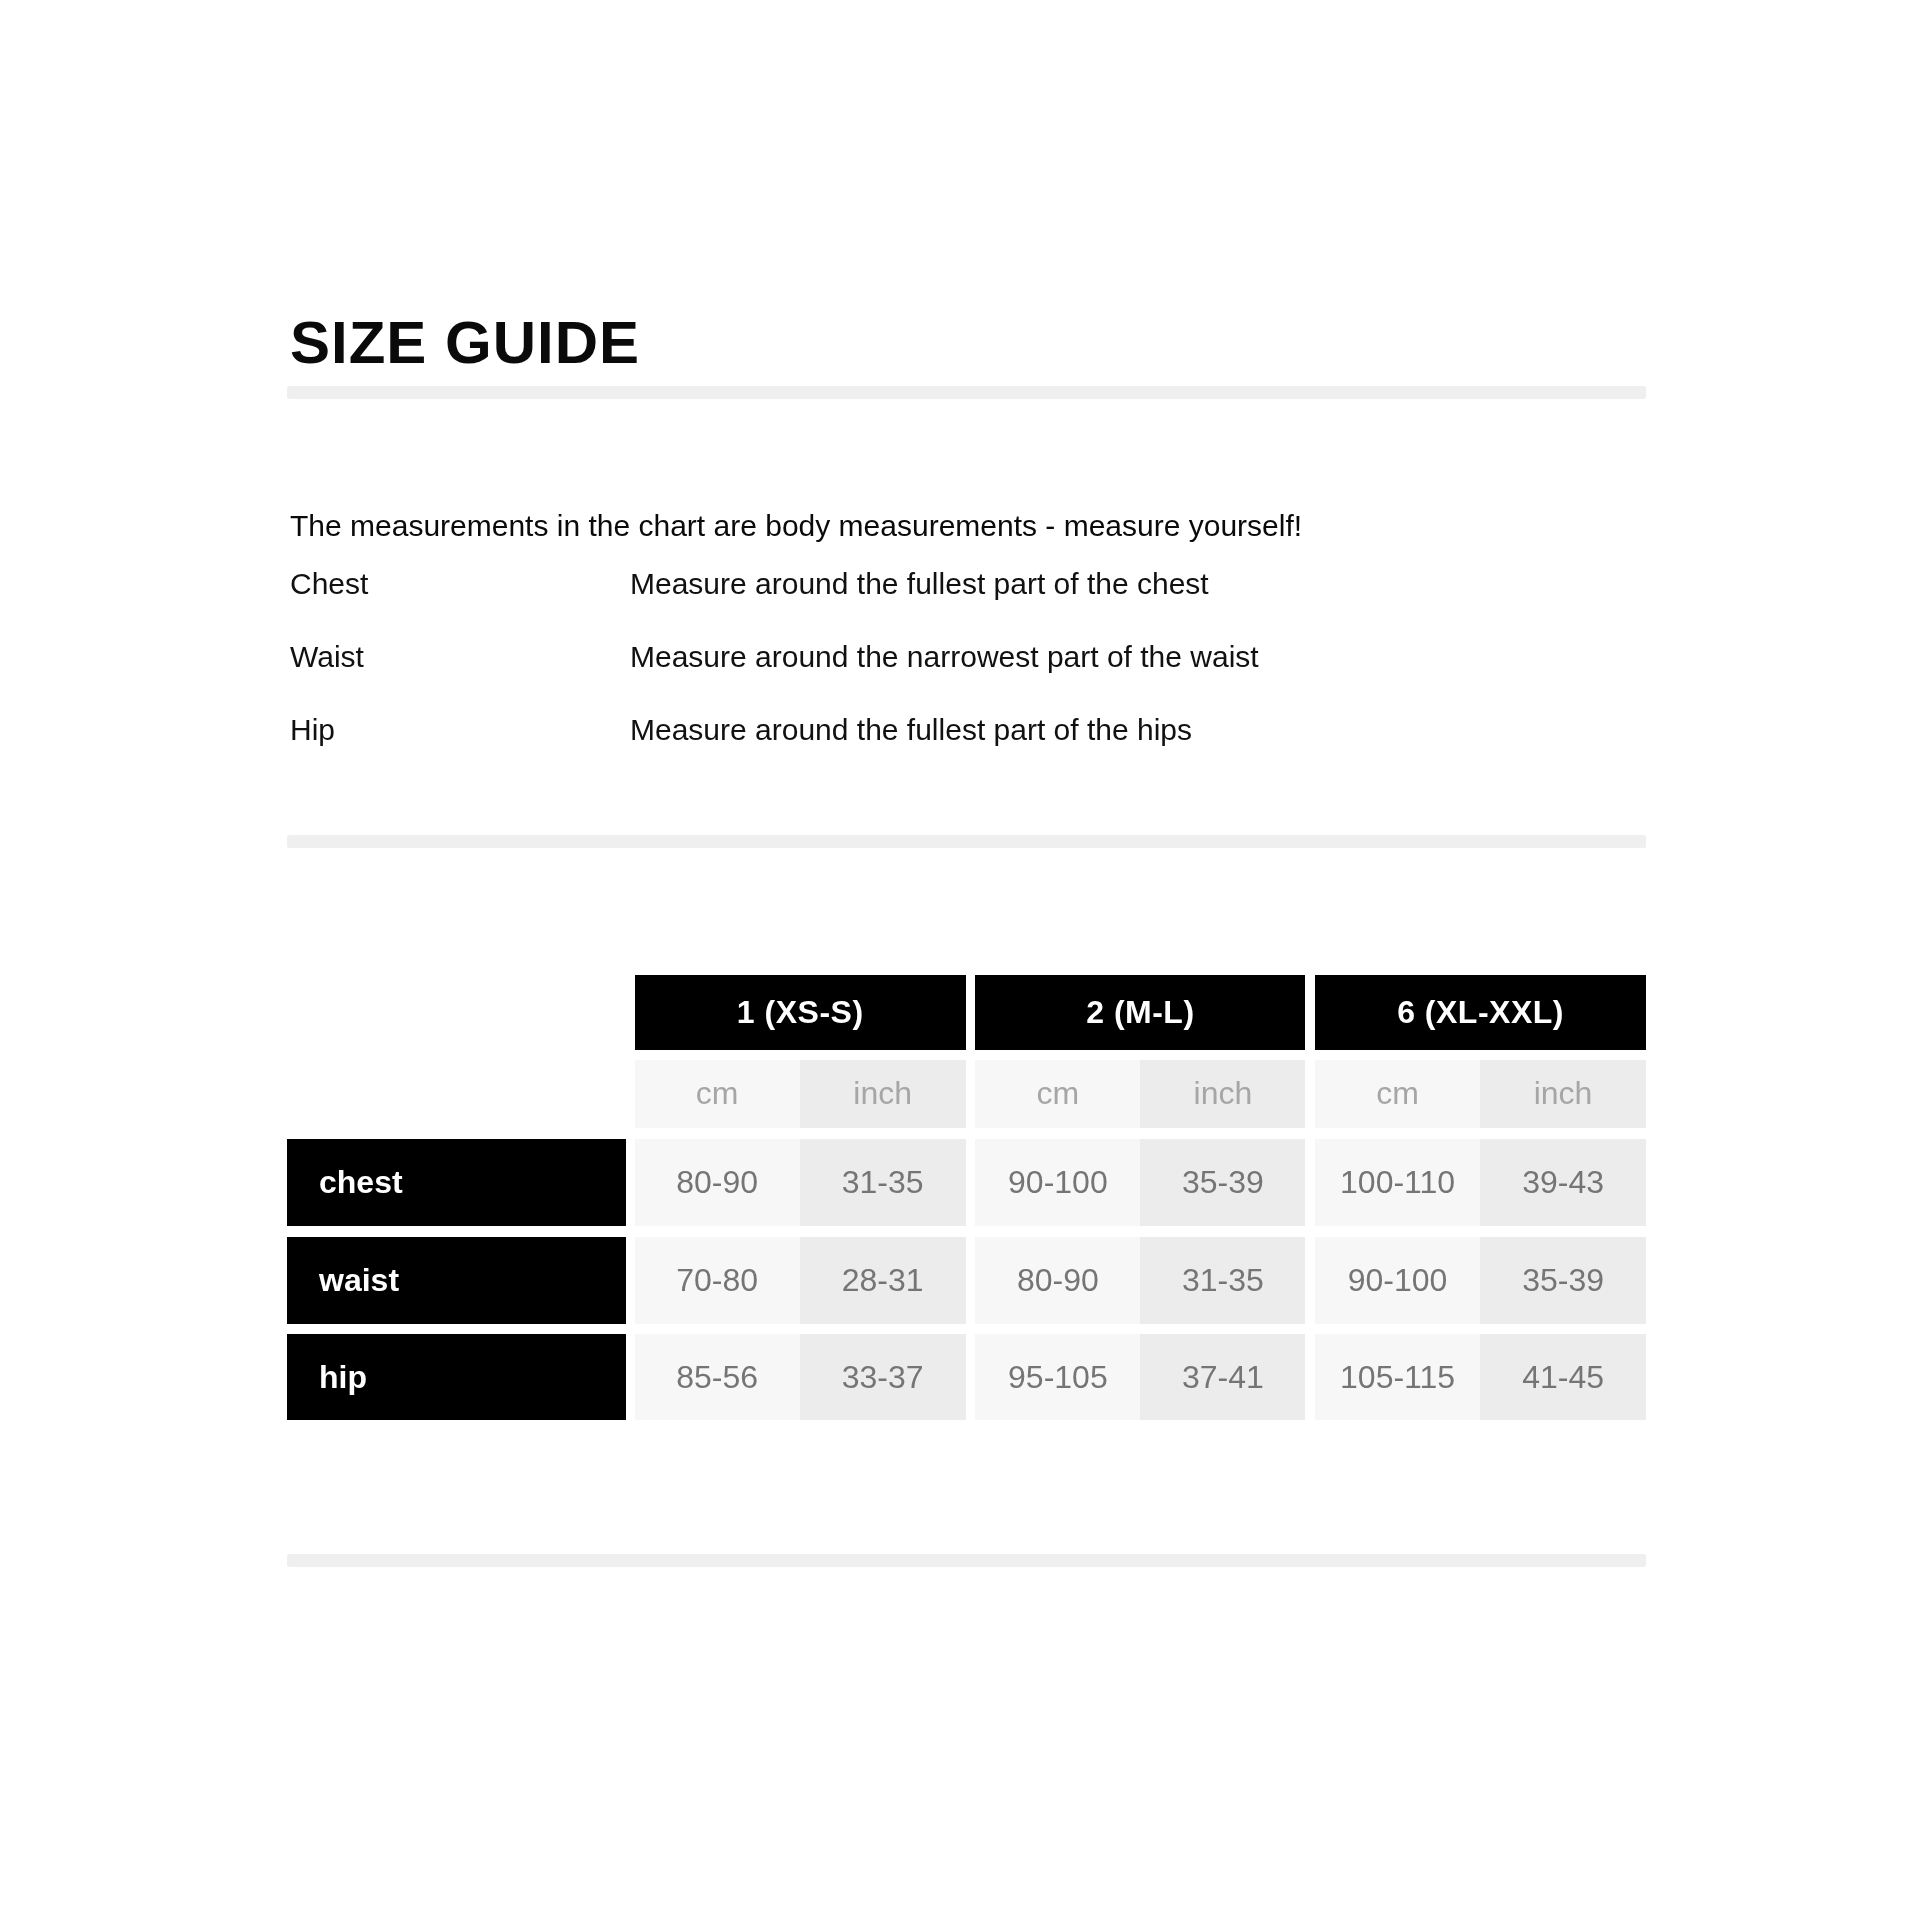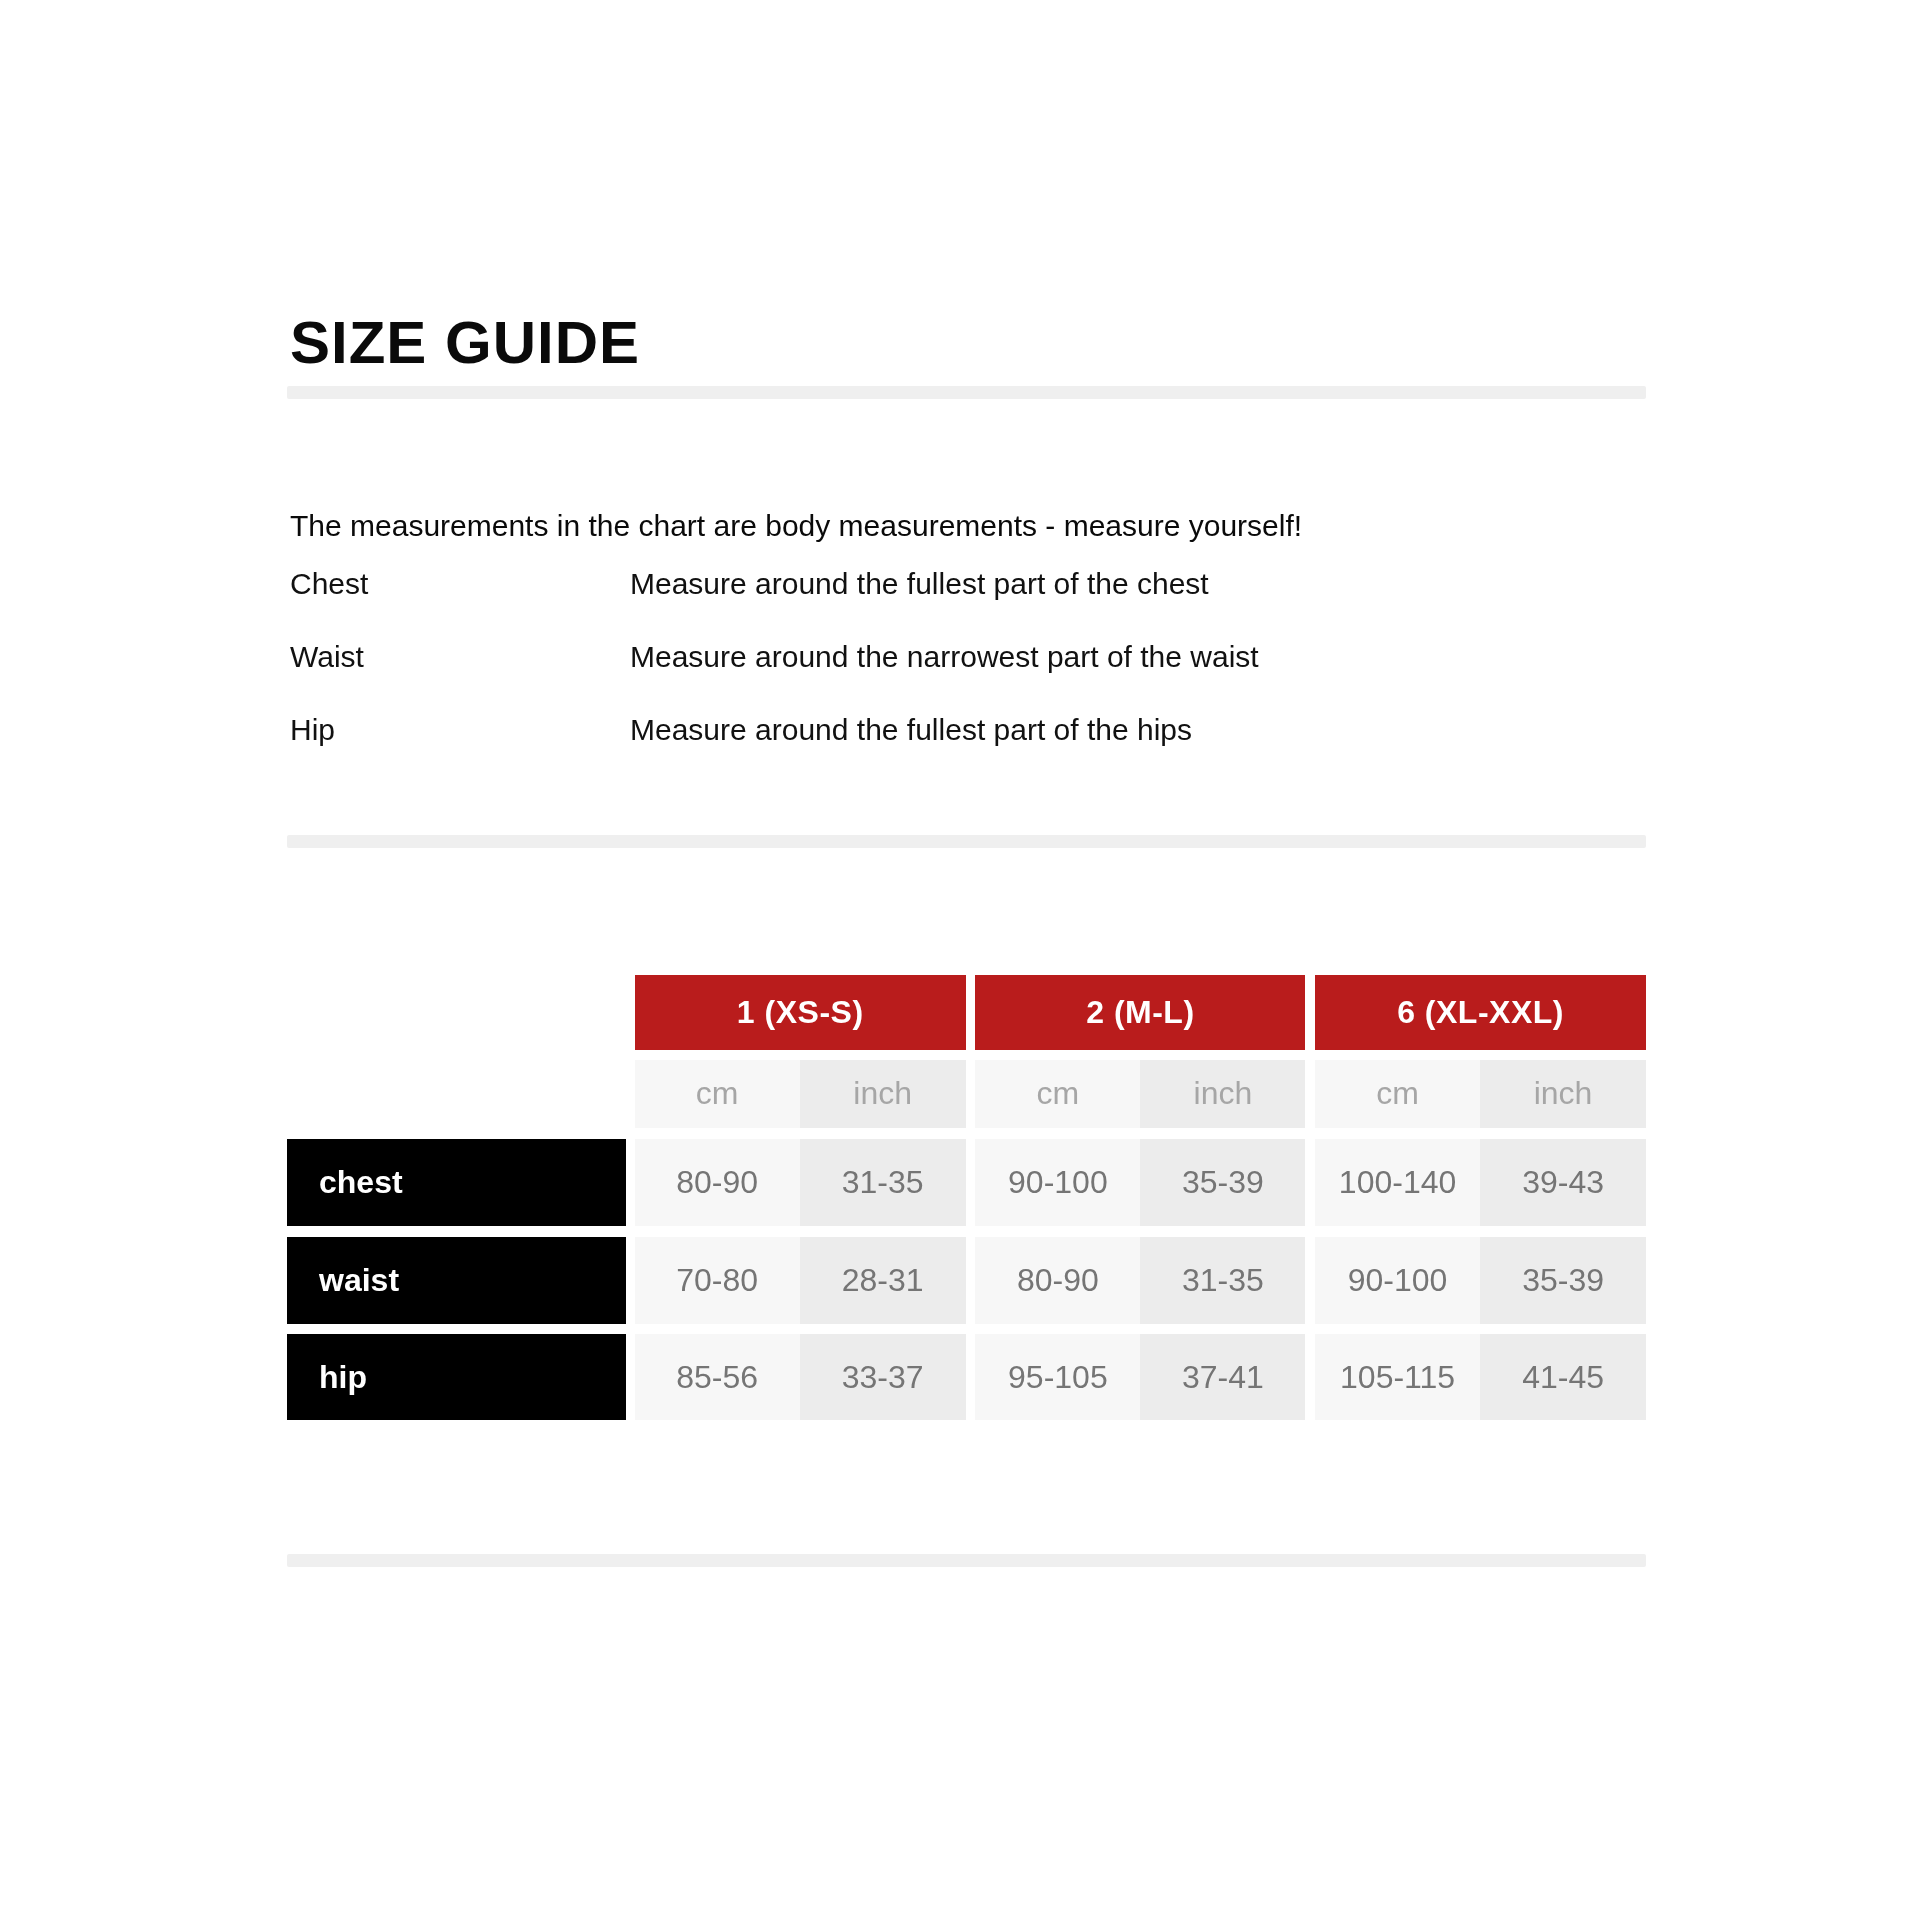--- a/index.html
+++ b/index.html
@@ -39,21 +39,21 @@
 
   
   #size-table{
     left:287px;top:975px;
     display:grid;
     grid-template-columns:339px 8.7px 165px 166px 9.7px 165px 165px 9.7px 165px 166px;
     grid-template-rows:75px 9.7px 68px 11.6px 87px 10.6px 87px 10.6px 86px;
   }
   .cell{display:flex;align-items:center;justify-content:center;}
   .size-header{
-    background:#b91c1c;color:#fff;font-size:32px;font-weight:bold;letter-spacing:0.5px;
+    background:#000000;color:#fff;font-size:32px;font-weight:bold;letter-spacing:0.5px;
   }
   .unit-cell{font-size:32px;color:#a6a6a6;}
   .cm-bg{background:#f7f7f7;}
   .inch-bg{background:#ececec;}
   .row-label{
     background:#000;color:#fff;font-size:32px;font-weight:bold;
     justify-content:flex-start;padding-left:32px;box-sizing:border-box;
   }
   .value-cell{font-size:32px;color:#757575;}
 
@@ -94,21 +94,21 @@
   <div class="cell unit-cell cm-bg  r3 c6">cm</div>
   <div class="cell unit-cell inch-bg r3 c7">inch</div>
   <div class="cell unit-cell cm-bg  r3 c9">cm</div>
   <div class="cell unit-cell inch-bg r3 c10">inch</div>
 
   <div class="cell row-label r5 c1">chest</div>
   <div class="cell value-cell cm-bg  r5 c3">80-90</div>
   <div class="cell value-cell inch-bg r5 c4">31-35</div>
   <div class="cell value-cell cm-bg  r5 c6">90-100</div>
   <div class="cell value-cell inch-bg r5 c7">35-39</div>
-  <div class="cell value-cell cm-bg  r5 c9">100-140</div>
+  <div class="cell value-cell cm-bg  r5 c9">100-110</div>
   <div class="cell value-cell inch-bg r5 c10">39-43</div>
 
   <div class="cell row-label r7 c1">waist</div>
   <div class="cell value-cell cm-bg  r7 c3">70-80</div>
   <div class="cell value-cell inch-bg r7 c4">28-31</div>
   <div class="cell value-cell cm-bg  r7 c6">80-90</div>
   <div class="cell value-cell inch-bg r7 c7">31-35</div>
   <div class="cell value-cell cm-bg  r7 c9">90-100</div>
   <div class="cell value-cell inch-bg r7 c10">35-39</div>
 

